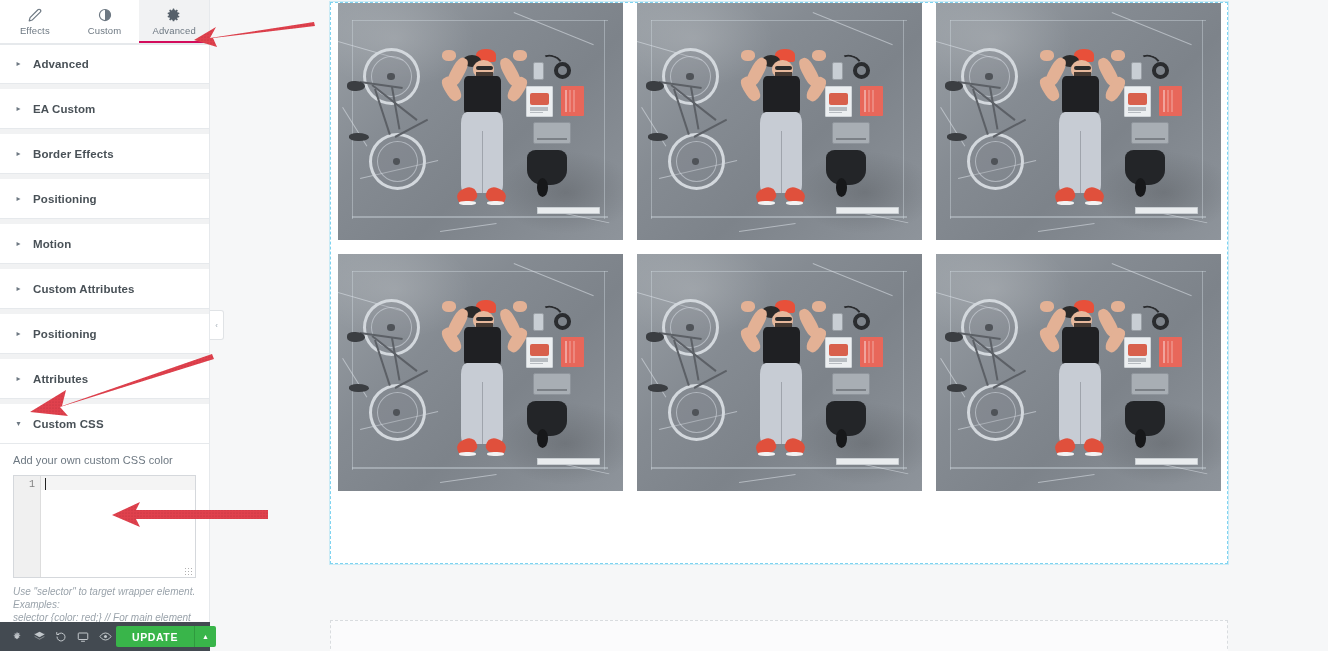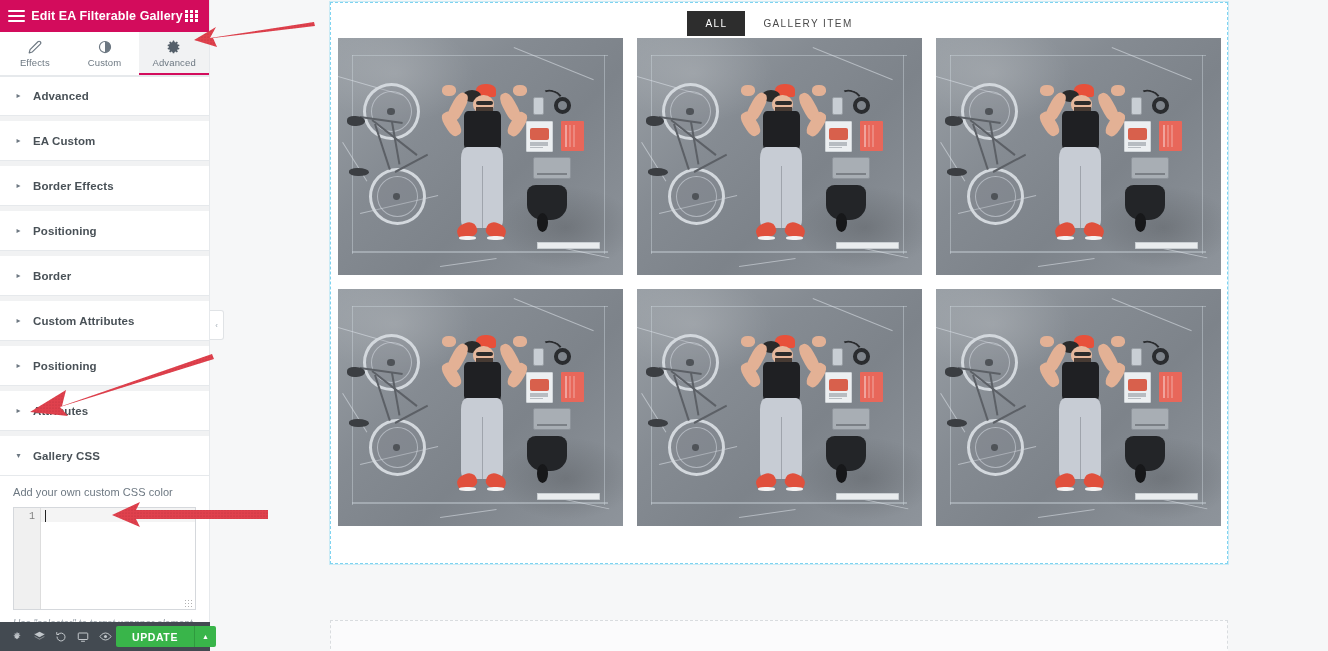--- a/index.html
+++ b/index.html
@@ -307,39 +307,20 @@
   
   .arrow-svg { position: absolute; pointer-events: none; z-index: 60; }
 </style>
 </head>
 <body>
 
 <div id="app">
 
   <div id="panel">
 
-    <div id="panel-header">
-      <div class="hamburger">
-        <i></i>
-          <i></i>
-          <i></i>
-      </div>
-      <div id="panel-title">Edit EA Filterable Gallery</div>
-      <div class="apps-grid">
-        <i></i>
-          <i></i>
-          <i></i>
-          <i></i>
-          <i></i>
-          <i></i>
-          <i></i>
-          <i></i>
-          <i></i>
-      </div>
-    </div>
 
     <div id="panel-tabs">
       <div class="ptab">
         <span class="ticon">
           <svg width="14" height="14" viewBox="0 0 24 24" fill="none" stroke="#6d7882" stroke-width="2" stroke-linecap="round" stroke-linejoin="round">
             <path d="M17 3a2.8 2.8 0 1 1 4 4L7.5 20.5 2 22l1.5-5.5L17 3z"></path>
           </svg>
         </span>
         <span class="tlabel">Effects</span>
       </div>
@@ -376,37 +357,37 @@
       <div class="section">
         <span class="caret">▸</span>
         <span class="section-label">Border Effects</span>
       </div>
       <div class="section">
         <span class="caret">▸</span>
         <span class="section-label">Positioning</span>
       </div>
       <div class="section">
         <span class="caret">▸</span>
-        <span class="section-label">Border</span>
+        <span class="section-label">Motion</span>
       </div>
       <div class="section">
         <span class="caret">▸</span>
         <span class="section-label">Custom Attributes</span>
       </div>
       <div class="section">
         <span class="caret">▸</span>
         <span class="section-label">Positioning</span>
       </div>
       <div class="section">
         <span class="caret">▸</span>
         <span class="section-label">Attributes</span>
       </div>
       <div class="section open">
         <span class="caret">▾</span>
-        <span class="section-label">Gallery CSS</span>
+        <span class="section-label">Custom CSS</span>
       </div>
 
       <div id="css-body">
         <div id="css-help">Add your own custom CSS color</div>
 
         <div id="code-editor">
           <div id="gutter">1</div>
           <div id="code-area">
             <div id="code-line"></div>
             <div id="caret-bar"></div>
@@ -460,24 +441,20 @@
       </div>
     </div>
   </div>
 
   <div id="collapse-handle">‹</div>
 
   <div id="canvas">
 
     <div id="gallery-widget">
 
-      <div id="filter-bar">
-        <button class="filter-btn active">ALL</button>
-        <button class="filter-btn">GALLERY ITEM</button>
-      </div>
 
       <div id="grid">
 
       <div class="gitem" aria-label="Flat-lay photo of man with bicycle and gear">
   <div class="photo">
     <div class="concrete"></div>
 
     <div class="slab-line" style="left:5%;top:7%;width:90%;height:1.5px;"></div>
     <div class="slab-line" style="left:5%;top:7%;width:1.5px;height:84%;"></div>
     <div class="slab-line" style="left:93.5%;top:7%;width:1.5px;height:84%;"></div>

